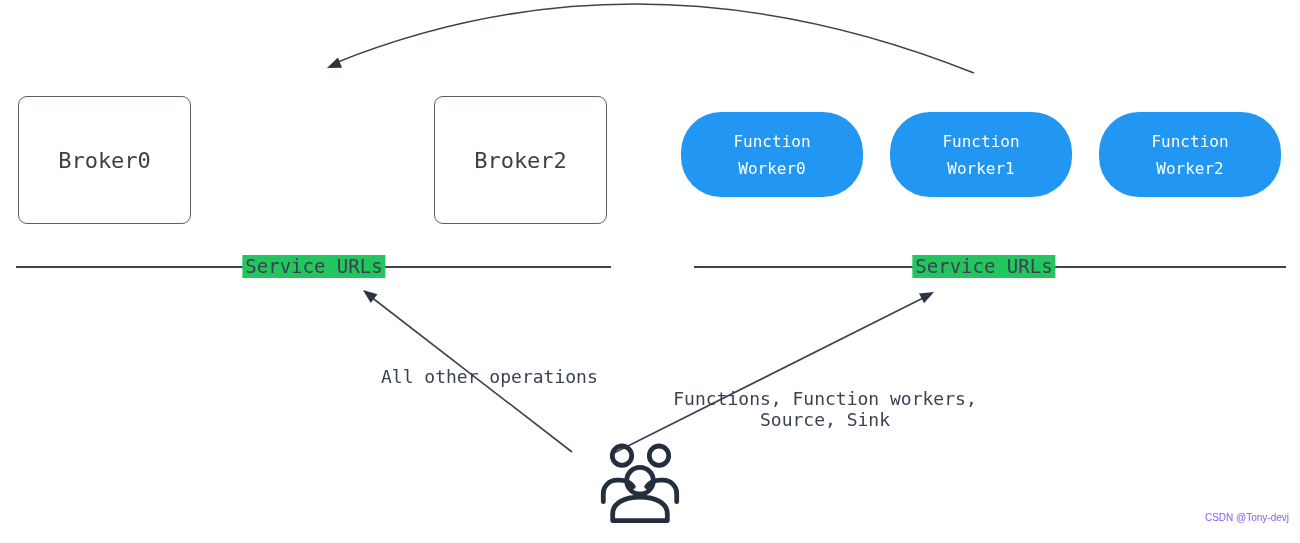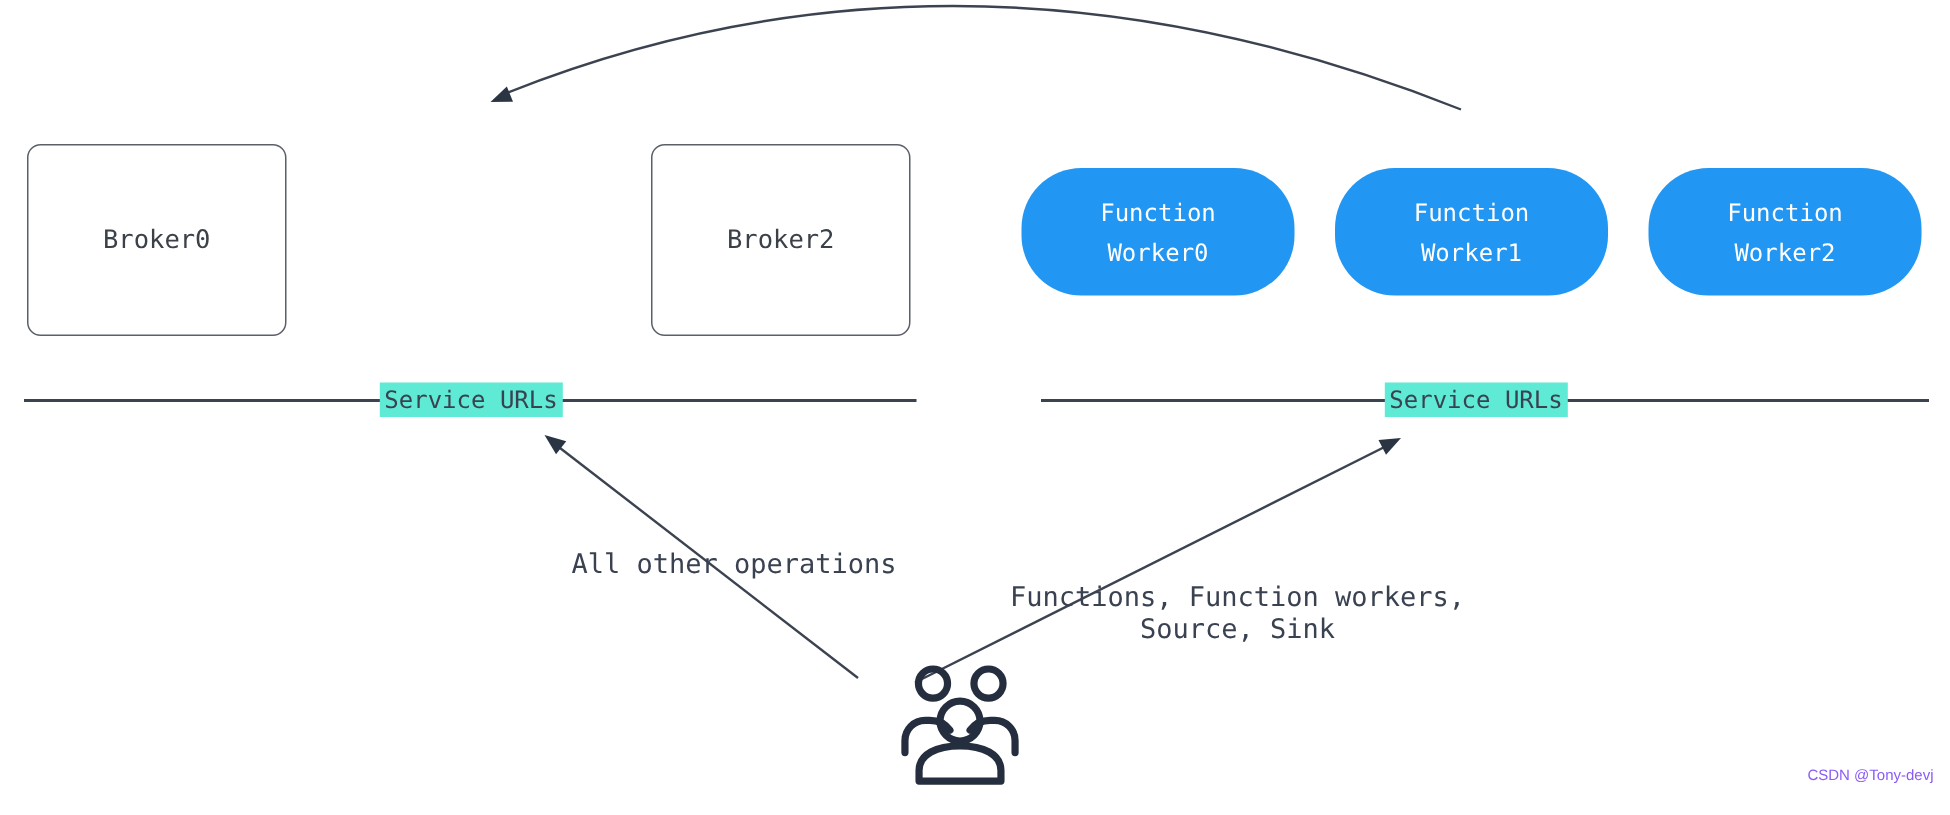--- a/index.html
+++ b/index.html
@@ -26,21 +26,21 @@
     position: absolute;
     top: 96px;
     width: 173px;
     height: 128px;
     border: 1.6px solid #5b6067;
     border-radius: 9px;
     background: #ffffff;
     display: flex;
     align-items: center;
     justify-content: center;
-    font-size: 17px;
+    font-size: 22px;
     color: #3a4148;
     box-sizing: border-box;
   }
   .broker-0 { left: 18px; }
   .broker-1 { left: 227px; }
   .broker-2 { left: 434px; }
 
   .worker-pill {
     position: absolute;
     top: 112px;
@@ -58,23 +58,23 @@
   .worker-0 { left: 681px; }
   .worker-1 { left: 890px; }
   .worker-2 { left: 1099px; }
 
   .bus-label {
     position: absolute;
     top: 255px;
     height: 23px;
     line-height: 23px;
     transform: translateX(-50%);
-    background: #5eead4;
+    background: #22c55e;
     padding: 0 3px;
-    font-size: 16px;
+    font-size: 19px;
     color: #3a4252;
     white-space: nowrap;
   }
   .bus-label-left  { left: 314px; }
   .bus-label-right { left: 984px; }
 
   .arrow-label {
     position: absolute;
     font-size: 18px;
     color: #3a4252;

